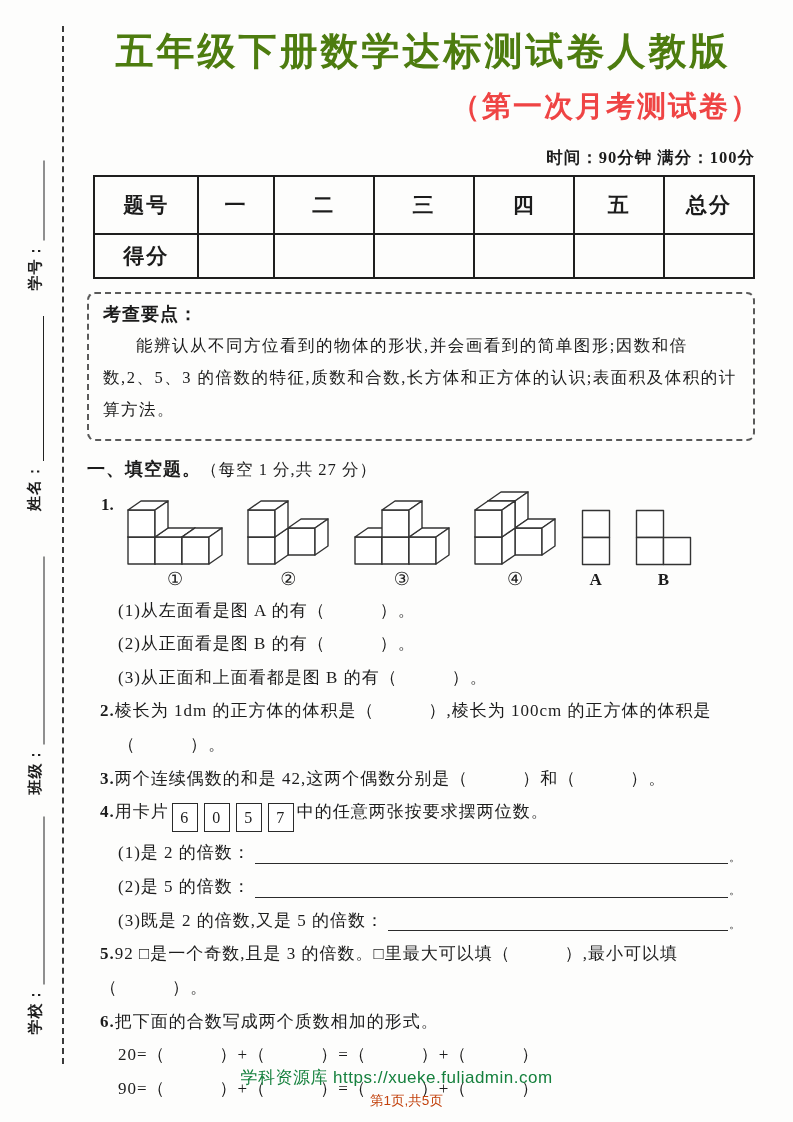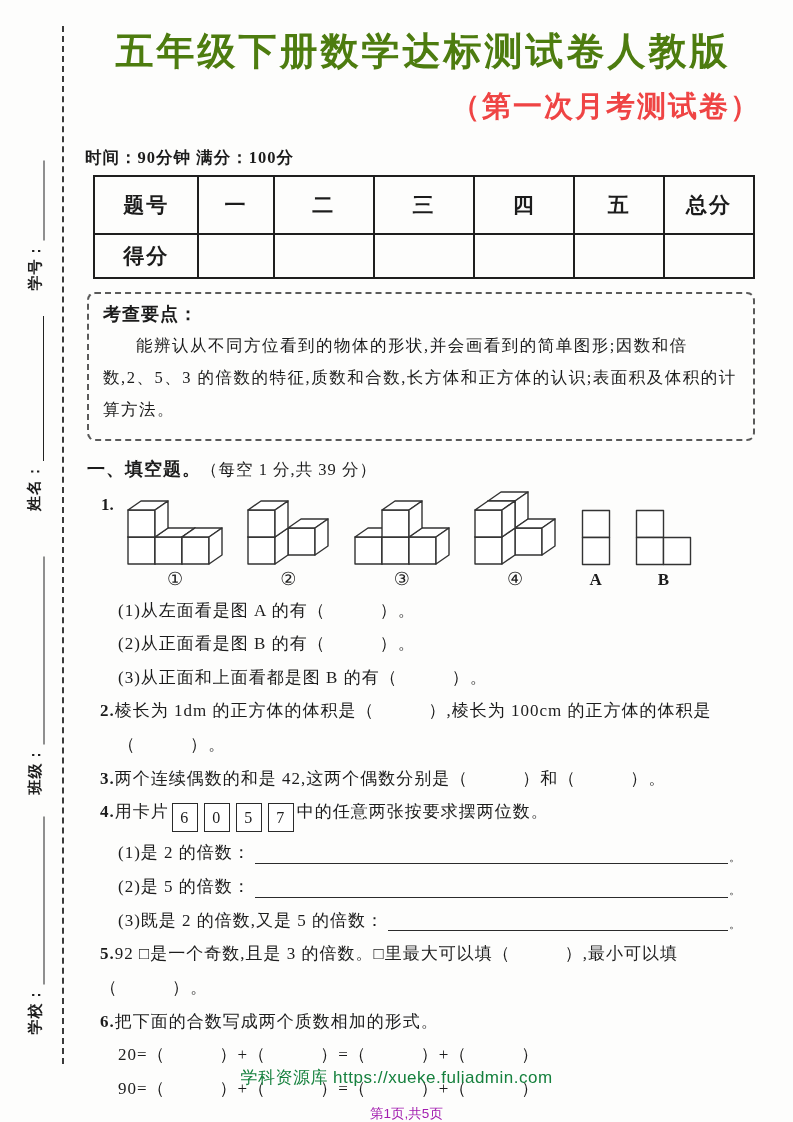--- a/index.html
+++ b/index.html
@@ -30,21 +30,21 @@
   .main { position:absolute; left:85px; top:0; width:676px; }
   .title {
     margin-top:26px; text-align:center;
     font-size:38px; font-weight:900; letter-spacing:3px; color:#4d7c0f;
   }
   .subtitle {
     margin-top:10px; text-align:right;
     font-size:29px; font-weight:800; letter-spacing:2px; color:#ef4444;
   }
   .meta {
-    margin:20px 6px 6px 0; 
+    margin:20px 6px 6px 0; text-align:right;
     font-size:16.5px; font-weight:600; letter-spacing:1px;
   }
   
   table.score {
     border-collapse:collapse; width:662px; margin-left:8px;
     table-layout:fixed;
   }
   table.score td {
     border:2px solid #1e1e1e; text-align:center;
     font-size:21px; font-weight:bold; letter-spacing:2px;
@@ -87,21 +87,21 @@
   .card {
     display:inline-flex; width:26px; height:29px; margin:0 3px;
     border:1.5px solid #2a2a2a; align-items:center; justify-content:center;
     font-size:16px; vertical-align:-6px; background:#fff;
   }
   .card-strip { display:inline-block; }
   
   .footer { position:absolute; left:0; right:0; top:1066px; text-align:center;
     font-family:"Liberation Sans","DejaVu Sans",sans-serif; }
   .footer .src { font-size:17px; color:#15803d; letter-spacing:0.5px; }
-  .footer .pageno { margin-top:16px; font-size:13.5px; color:#a21caf;padding-left:20px; }
+  .footer .pageno { margin-top:3px; font-size:13.5px; color:#c2410c;padding-left:20px; }
 </style>
 </head>
 <body>
 
 <div class="side-sep"></div>
 
 <div class="side-field" style="width:137px; left:-35px; top:211px;">
   <span>学号：</span>
   <span class="blank" style="width:80px;"></span>
 </div>
@@ -146,21 +146,21 @@
     </tr>
   </tbody>
     </table>
 
   <div class="keypoints">
     <div class="kp-title">考查要点：</div>
     <div class="kp-body">能辨认从不同方位看到的物体的形状,并会画看到的简单图形;因数和倍数,2、5、3 的倍数的特征,质数和合数,长方体和正方体的认识;表面积及体积的计算方法。</div>
   </div>
 
   <div class="section-head">
-    <span class="sec-title">一、填空题。</span><span class="sec-note">（每空 1 分,共 39 分）</span>
+    <span class="sec-title">一、填空题。</span><span class="sec-note">（每空 1 分,共 27 分）</span>
   </div>
 
   <div class="fig-row">
     <span class="qnum-abs">1.</span>
 
     <div class="fig-col">
       <svg width="96" height="74" viewBox="0 0 96 74">
         <g class="face">
           <rect x="1" y="46" width="27" height="27"></rect>
             <path d="M1,46 L14,37 L41,37 L28,46 Z"></path>

